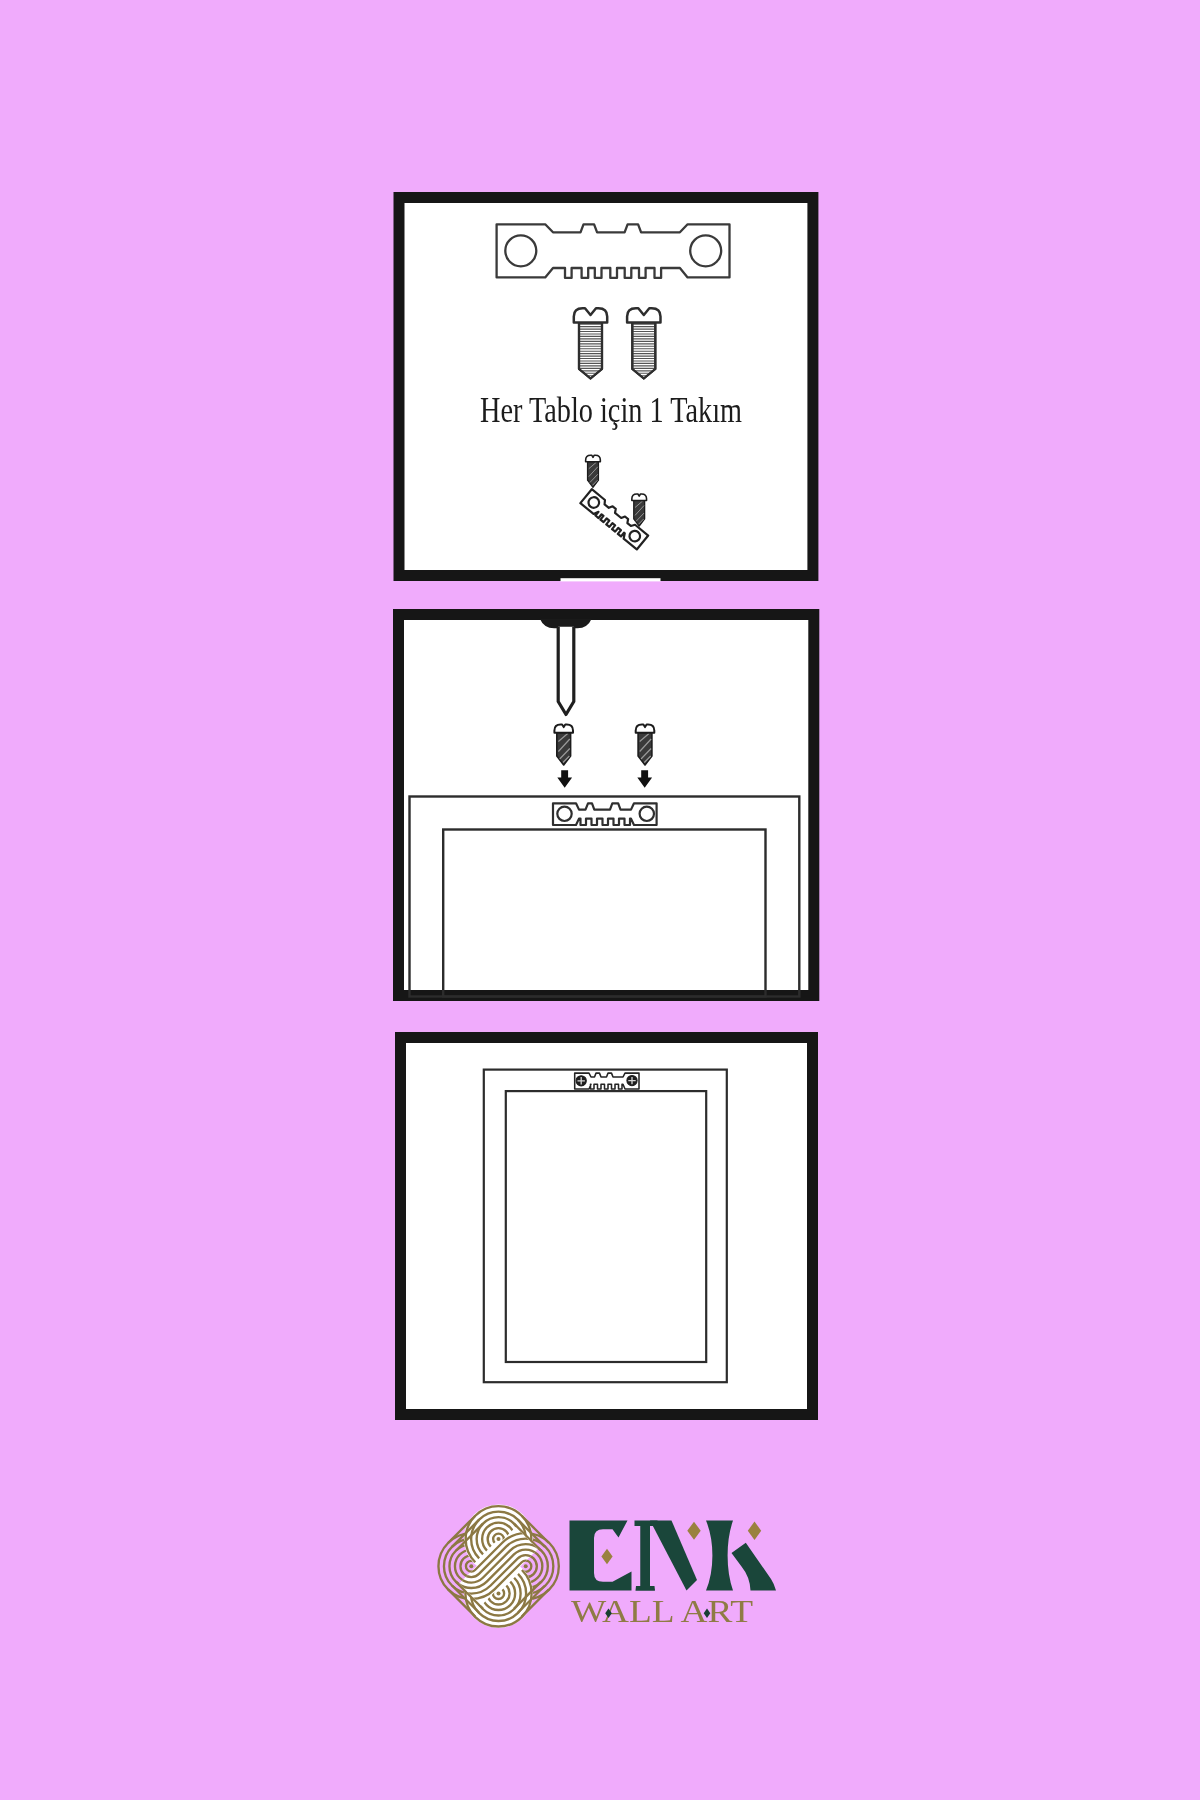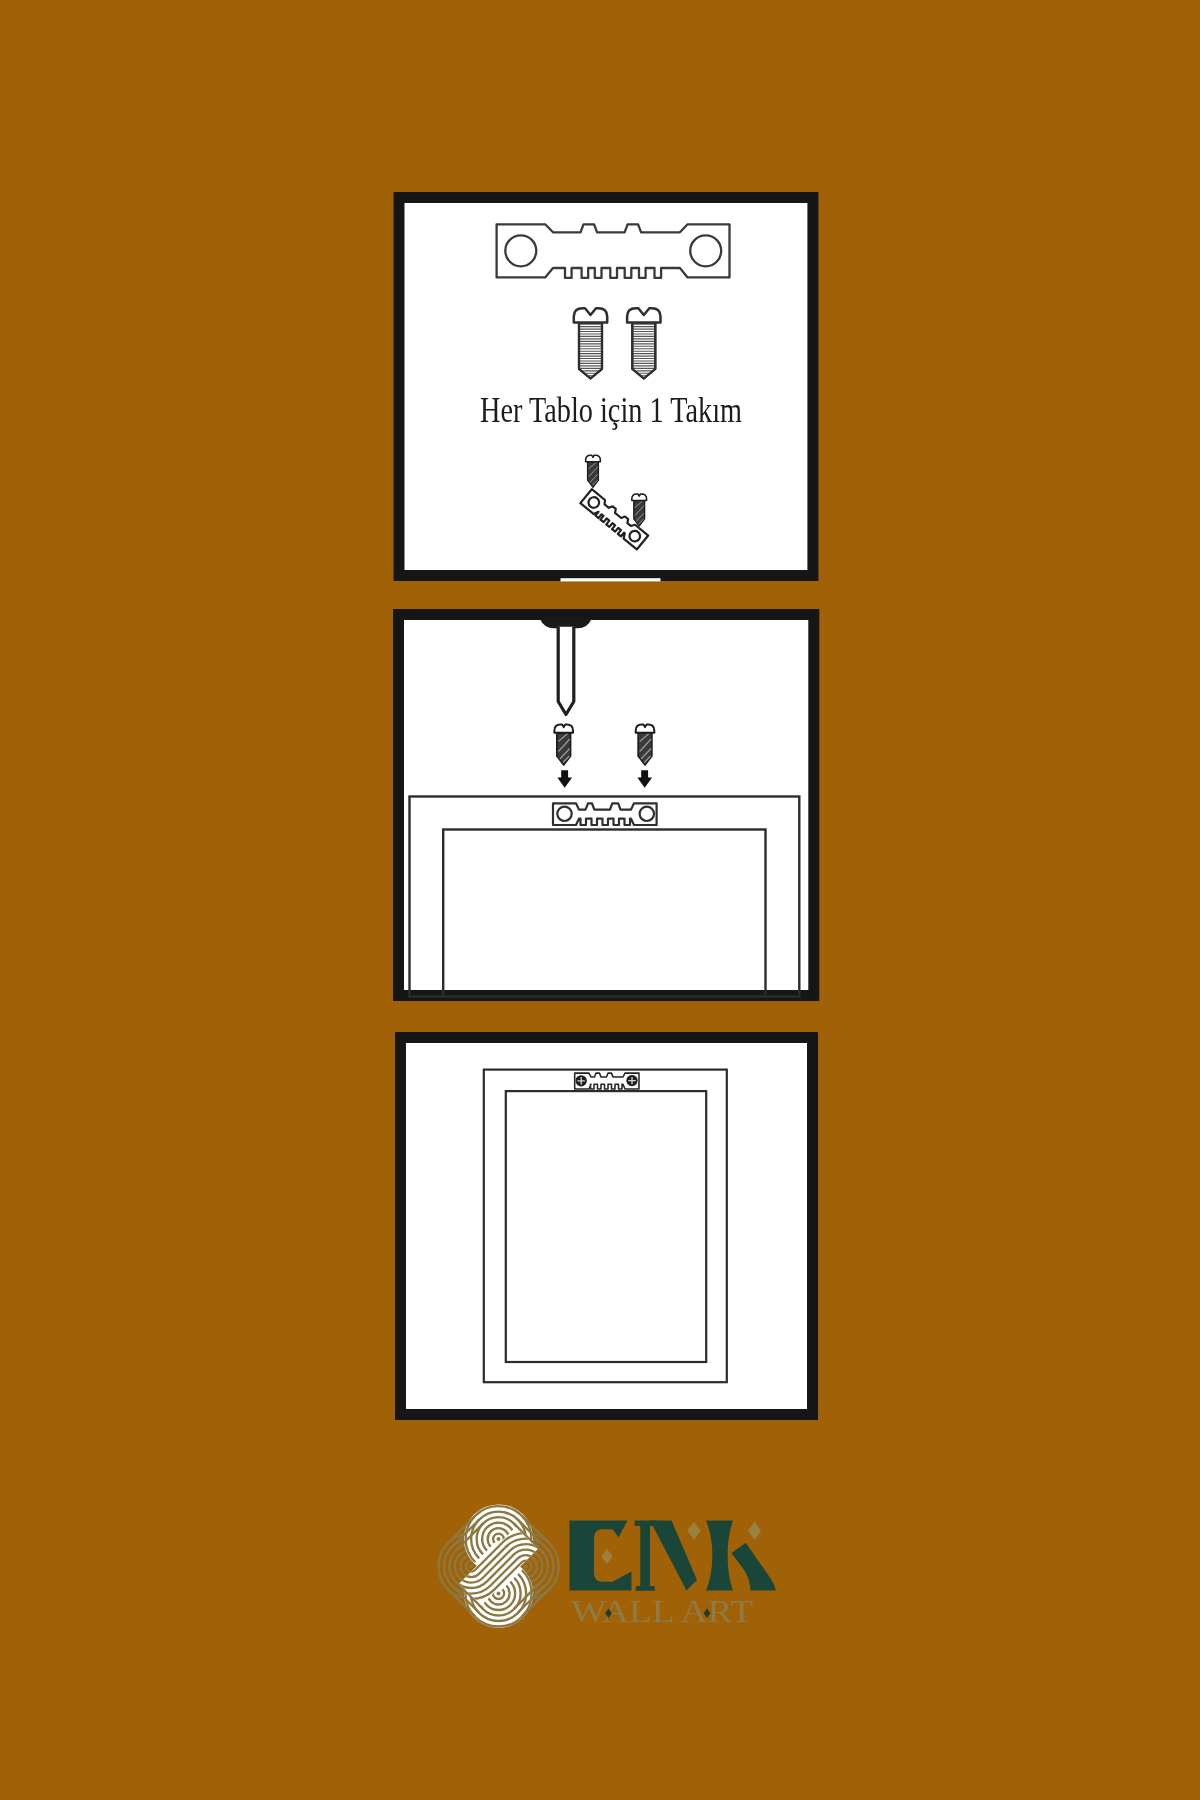--- a/index.html
+++ b/index.html
@@ -1,16 +1,16 @@
 <!DOCTYPE html>
 <html><head>
 <meta charset="utf-8">
 <style>
 html,body{margin:0;padding:0;background:#ffffff;}
-#page{position:relative;width:1200px;height:1800px;background:#a16207;overflow:hidden;}
+#page{position:relative;width:1200px;height:1800px;background:#f0abfc;overflow:hidden;}
 svg{position:absolute;left:0;top:0;}
 </style>
 </head>
 <body>
 <div id="page">
 <svg width="1200" height="1800" viewBox="0 0 1200 1800">
 <defs>
 
 <clipPath id="lclip">
           <path d="M6.0,15.5 H29.0 V61.5 L17.5,71.0 L6.0,61.5 Z"></path>

